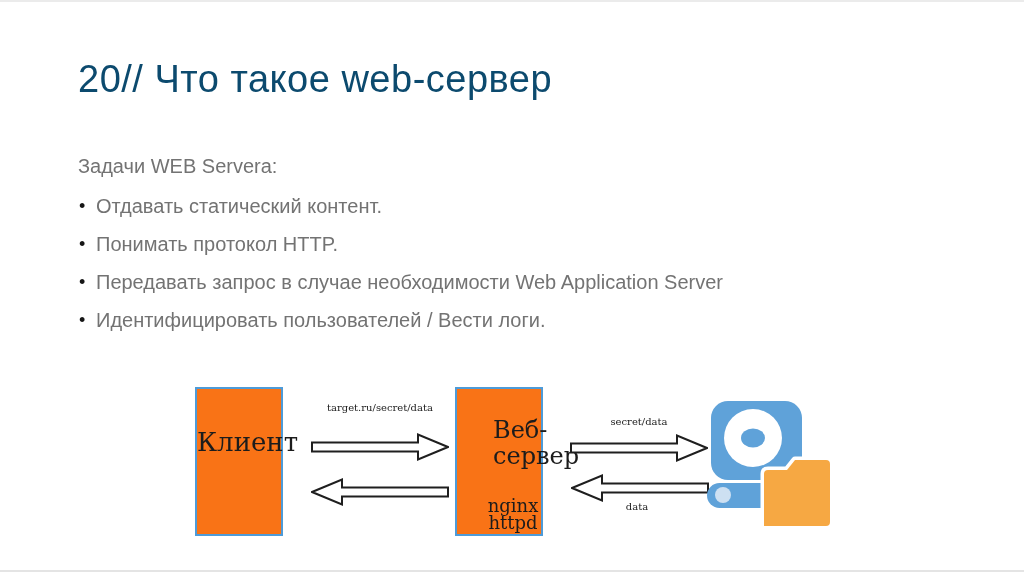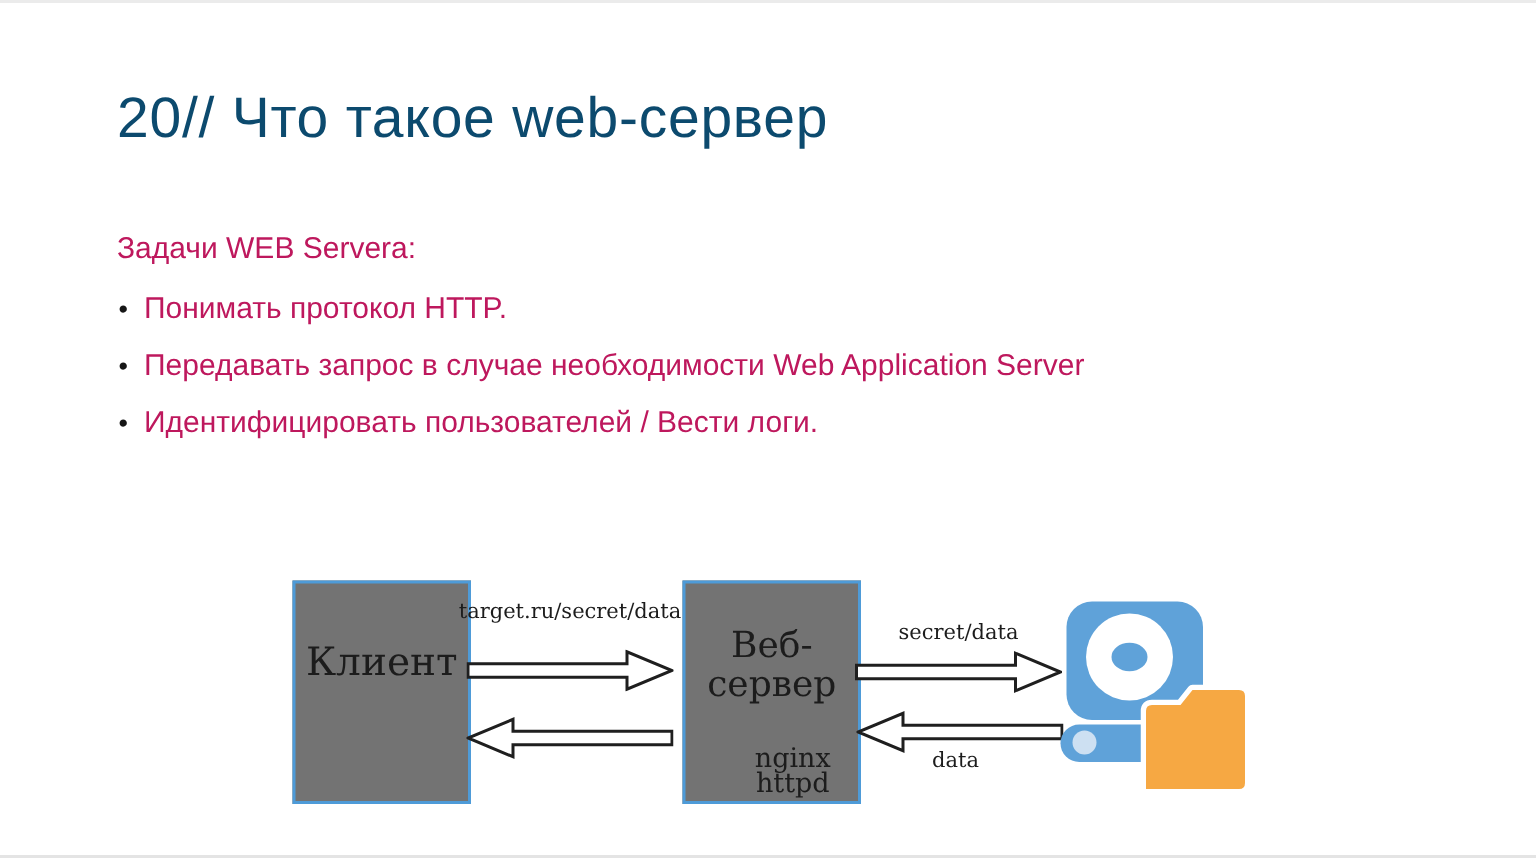--- a/index.html
+++ b/index.html
@@ -13,58 +13,58 @@
   .edge-line{position:absolute;left:0;width:1024px;height:2px;background:#ebebeb;}
   .edge-top{top:0;}
   .edge-bottom{top:570px;background:#e4e4e4;}
 
   .slide-title{
     position:absolute;left:78px;top:58px;margin:0;
     font-size:38px;font-weight:300;letter-spacing:.5px;
     color:#0c4a6e;white-space:nowrap;
   }
 
-  .body-text{position:absolute;left:78px;top:155px;width:830px;color:#be185d;}
+  .body-text{position:absolute;left:78px;top:155px;width:830px;color:#737373;}
   .tasks-heading{margin:0 0 19px 0;font-size:20px;line-height:22px;}
   .bullet-list{list-style:none;margin:0;padding:0;}
   .bullet-list li{
     position:relative;margin:0 0 17px 0;padding-left:18px;
     font-size:20px;line-height:21px;white-space:nowrap;
   }
   .bullet-list li::before{
     content:"\2022";position:absolute;left:1px;top:0;
     font-size:18px;color:#161616;
   }
 
   
   .diagram{position:absolute;left:0;top:0;width:1024px;height:574px;pointer-events:none;}
   .dg-serif{font-family:"DejaVu Serif","Liberation Serif",serif;color:#1c1c1c;}
 
   .dg-box{
     position:absolute;box-sizing:border-box;
-    width:119px;height:149px;top:387px;
-    border:2px solid #4e9bd8;background:#737373;text-align:center;
+    width:88px;height:149px;top:387px;
+    border:2px solid #4e9bd8;background:#f97316;text-align:center;
   }
   .client-box{left:195px;}
   .server-box{left:455px;}
   .client-box .box-label{display:block;padding-top:38px;font-size:26px;}
-  .server-box .box-label{display:block;padding-top:28px;font-size:24px;line-height:26px;}
+  .server-box .box-label{display:block;padding-top:28px;font-size:24px;line-height:26px;margin-left:36px;}
   .server-sub{
     position:absolute;left:0;bottom:3px;width:100%;
     font-size:18px;line-height:17px;margin-left:14px;
   }
 
   .dg-arrow{position:absolute;width:138px;height:28px;}
   .arrow-req{left:311px;top:433px;}
   .arrow-resp{left:311px;top:478px;}
   .arrow-store-req{left:570px;top:434px;}
   .arrow-store-resp{left:571px;top:474px;}
 
   .dg-label{
-    position:absolute;text-align:center;font-size:14px;line-height:16px;
+    position:absolute;text-align:center;font-size:10px;line-height:16px;
     white-space:nowrap;
   }
   .lbl-url{left:290px;top:400px;width:180px;}
   .lbl-req{left:290px;top:416px;width:180px;}
   .lbl-resp{left:300px;top:502px;width:170px;}
   .lbl-secret{left:570px;top:414px;width:138px;}
   .lbl-data{left:568px;top:499px;width:138px;}
 
   .storage-icon{position:absolute;left:703px;top:396px;width:132px;height:136px;}
 </style>
@@ -73,20 +73,21 @@
 
 <div class="slide">
 
   <div class="edge-line edge-top"></div>
 
   <h1 class="slide-title">20// Что такое web-сервер</h1>
 
   <div class="body-text">
     <p class="tasks-heading">Задачи WEB Servera:</p>
     <ul class="bullet-list">
+      <li>Отдавать статический контент.</li>
       <li>Понимать протокол HTTP.</li>
       <li>Передавать запрос в случае необходимости Web Application Server</li>
       <li>Идентифицировать пользователей / Вести логи.</li>
     </ul>
   </div>
 
   <div class="diagram">
 
     <div class="dg-box client-box dg-serif">
       <span class="box-label">Клиент</span>

